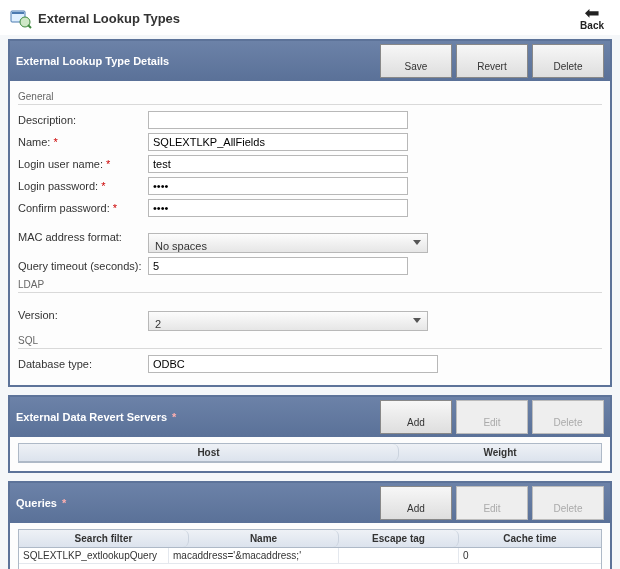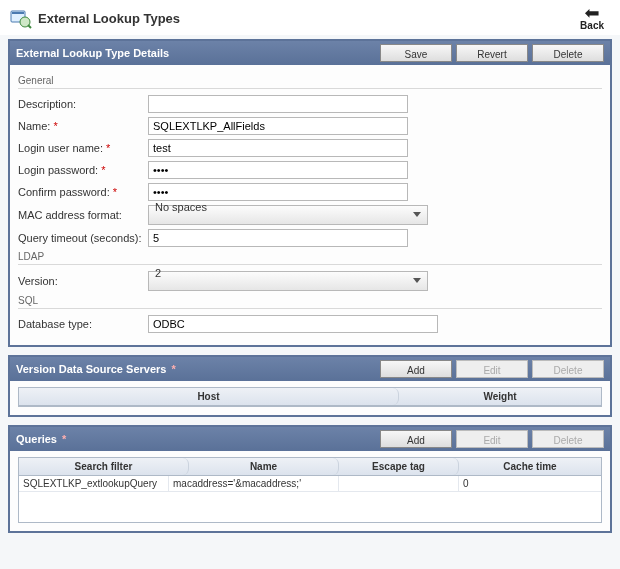--- a/index.html
+++ b/index.html
@@ -59,21 +59,21 @@
   .panel-header .req { color: #ffb0b0; margin-left: 2px; }
   .hdr-btn {
     width: 72px;
     height: 18px;
     margin-left: 4px;
     font-size: 10px;
     background: linear-gradient(#f7f7f7, #dedede);
     border: 1px solid #888;
     color: #333;
     cursor: pointer;
-    padding: 4px;
+    padding: 16px;
   }
   .hdr-btn.disabled {
     color: #aaa;
     background: #eee;
     border-color: #bbb;
     cursor: default;
   }
   .panel-body { padding: 6px 8px 8px 8px; }
 
   .section-label {
@@ -108,23 +108,24 @@
   }
   .txt.narrow { width: 260px; }
   .txt.wide { width: 290px; }
   .sel-wrap {
     position: relative;
     width: 280px;
     height: 20px;
     border: 1px solid #b8b8b8;
     background: linear-gradient(#fcfcfc,#e6e6e6);
     display: flex;
-    align-items: center;
-    padding: 0 18px 16px 6px;
+    align-items: flex-end;
+    padding: 0 18px 0 6px;
     cursor: pointer;
+    margin-top: 12px;
   }
   .sel-wrap .tri {
     position: absolute; right: 6px; top: 6px;
     width: 0; height: 0;
     border-left: 4px solid transparent;
     border-right: 4px solid transparent;
     border-top: 5px solid #555;
   }
 
   .grid {
@@ -255,21 +256,21 @@
         <div class="form-row">
           <div class="flabel"><span>Database type:</span></div>
           <div class="fcontrol"><input class="txt wide" value="ODBC" style=""></div>
         </div>
 
       </div>
     </div>
 
     <div class="panel">
       <div class="panel-header">
-        <span class="ph-title"><span>Version Data Source Servers</span> <span class="req">*</span></span>
+        <span class="ph-title"><span>External Data Revert Servers</span> <span class="req">*</span></span>
         <button class="hdr-btn">Add</button>
         <button class="hdr-btn disabled">Edit</button>
         <button class="hdr-btn disabled">Delete</button>
       </div>
       <div class="panel-body">
         <div class="grid servers">
           <div class="grid-head">
             <div class="gh c1">Host</div>
             <div class="gh c2">Weight</div>
           </div>

